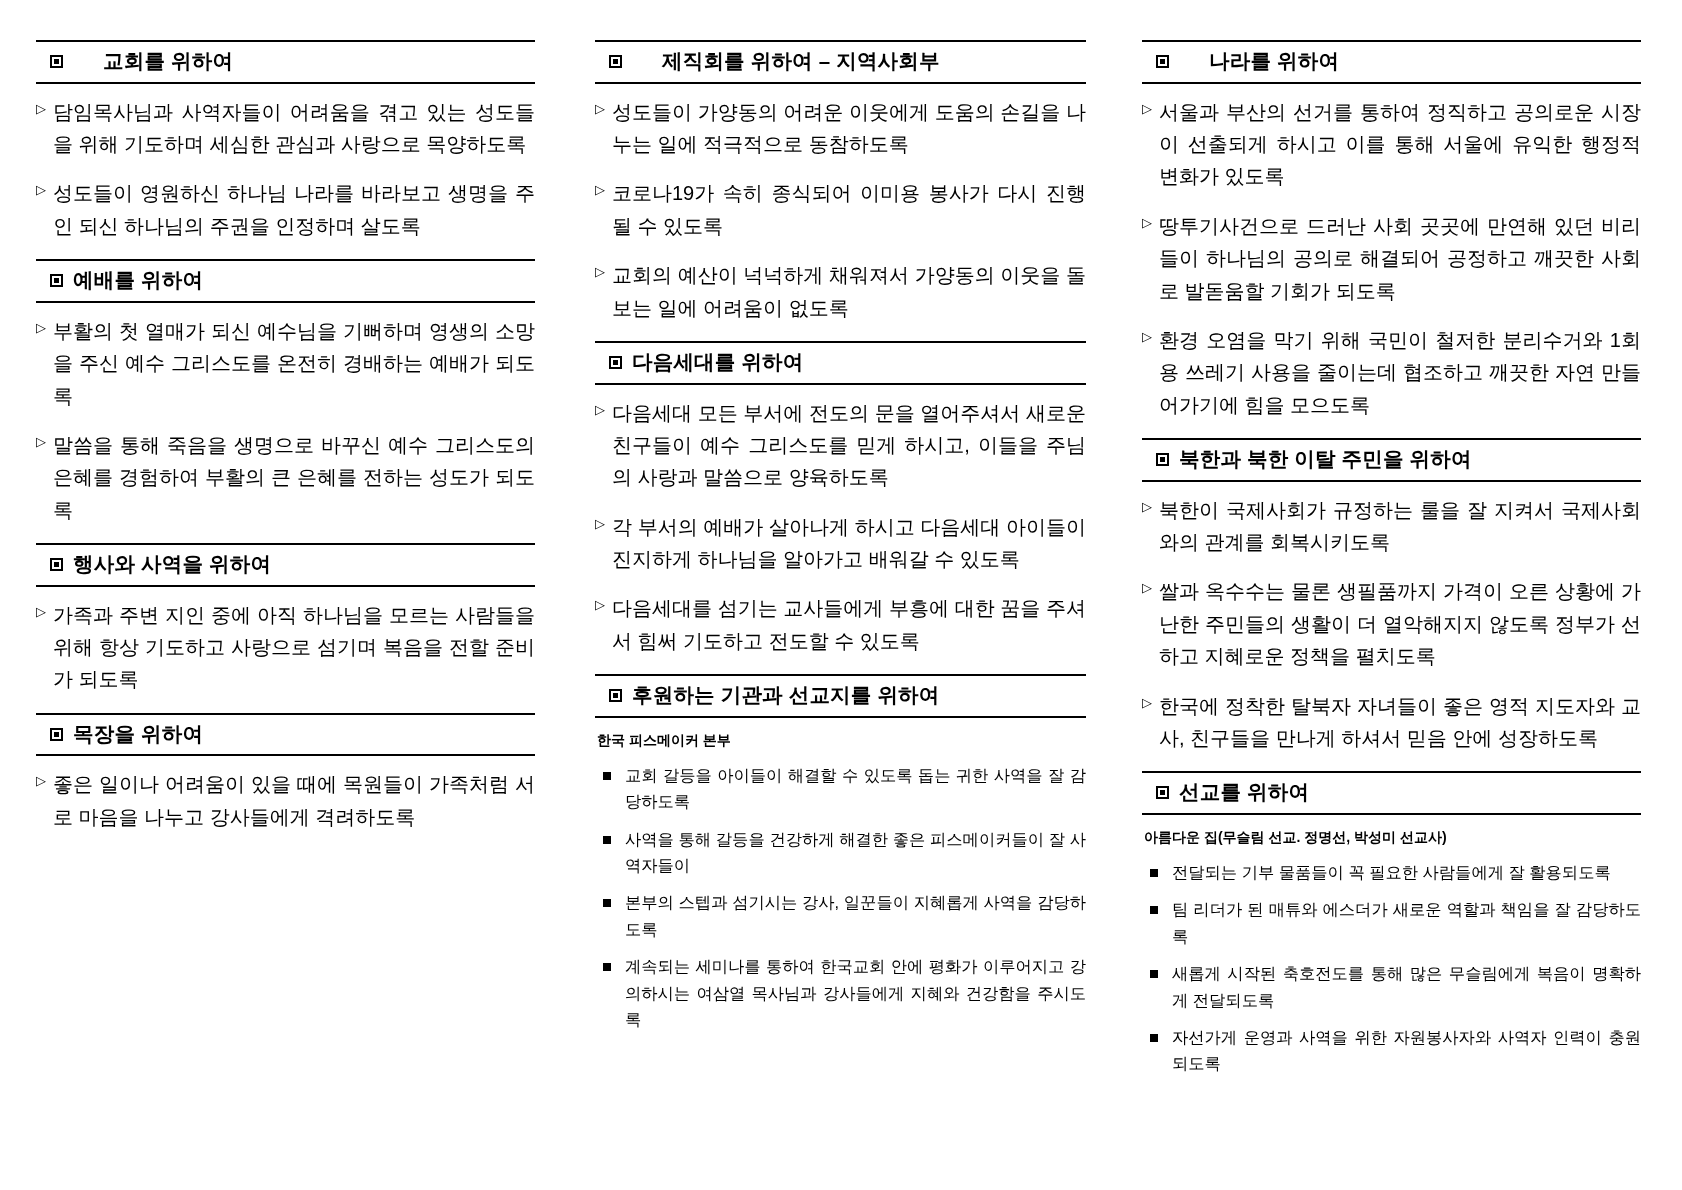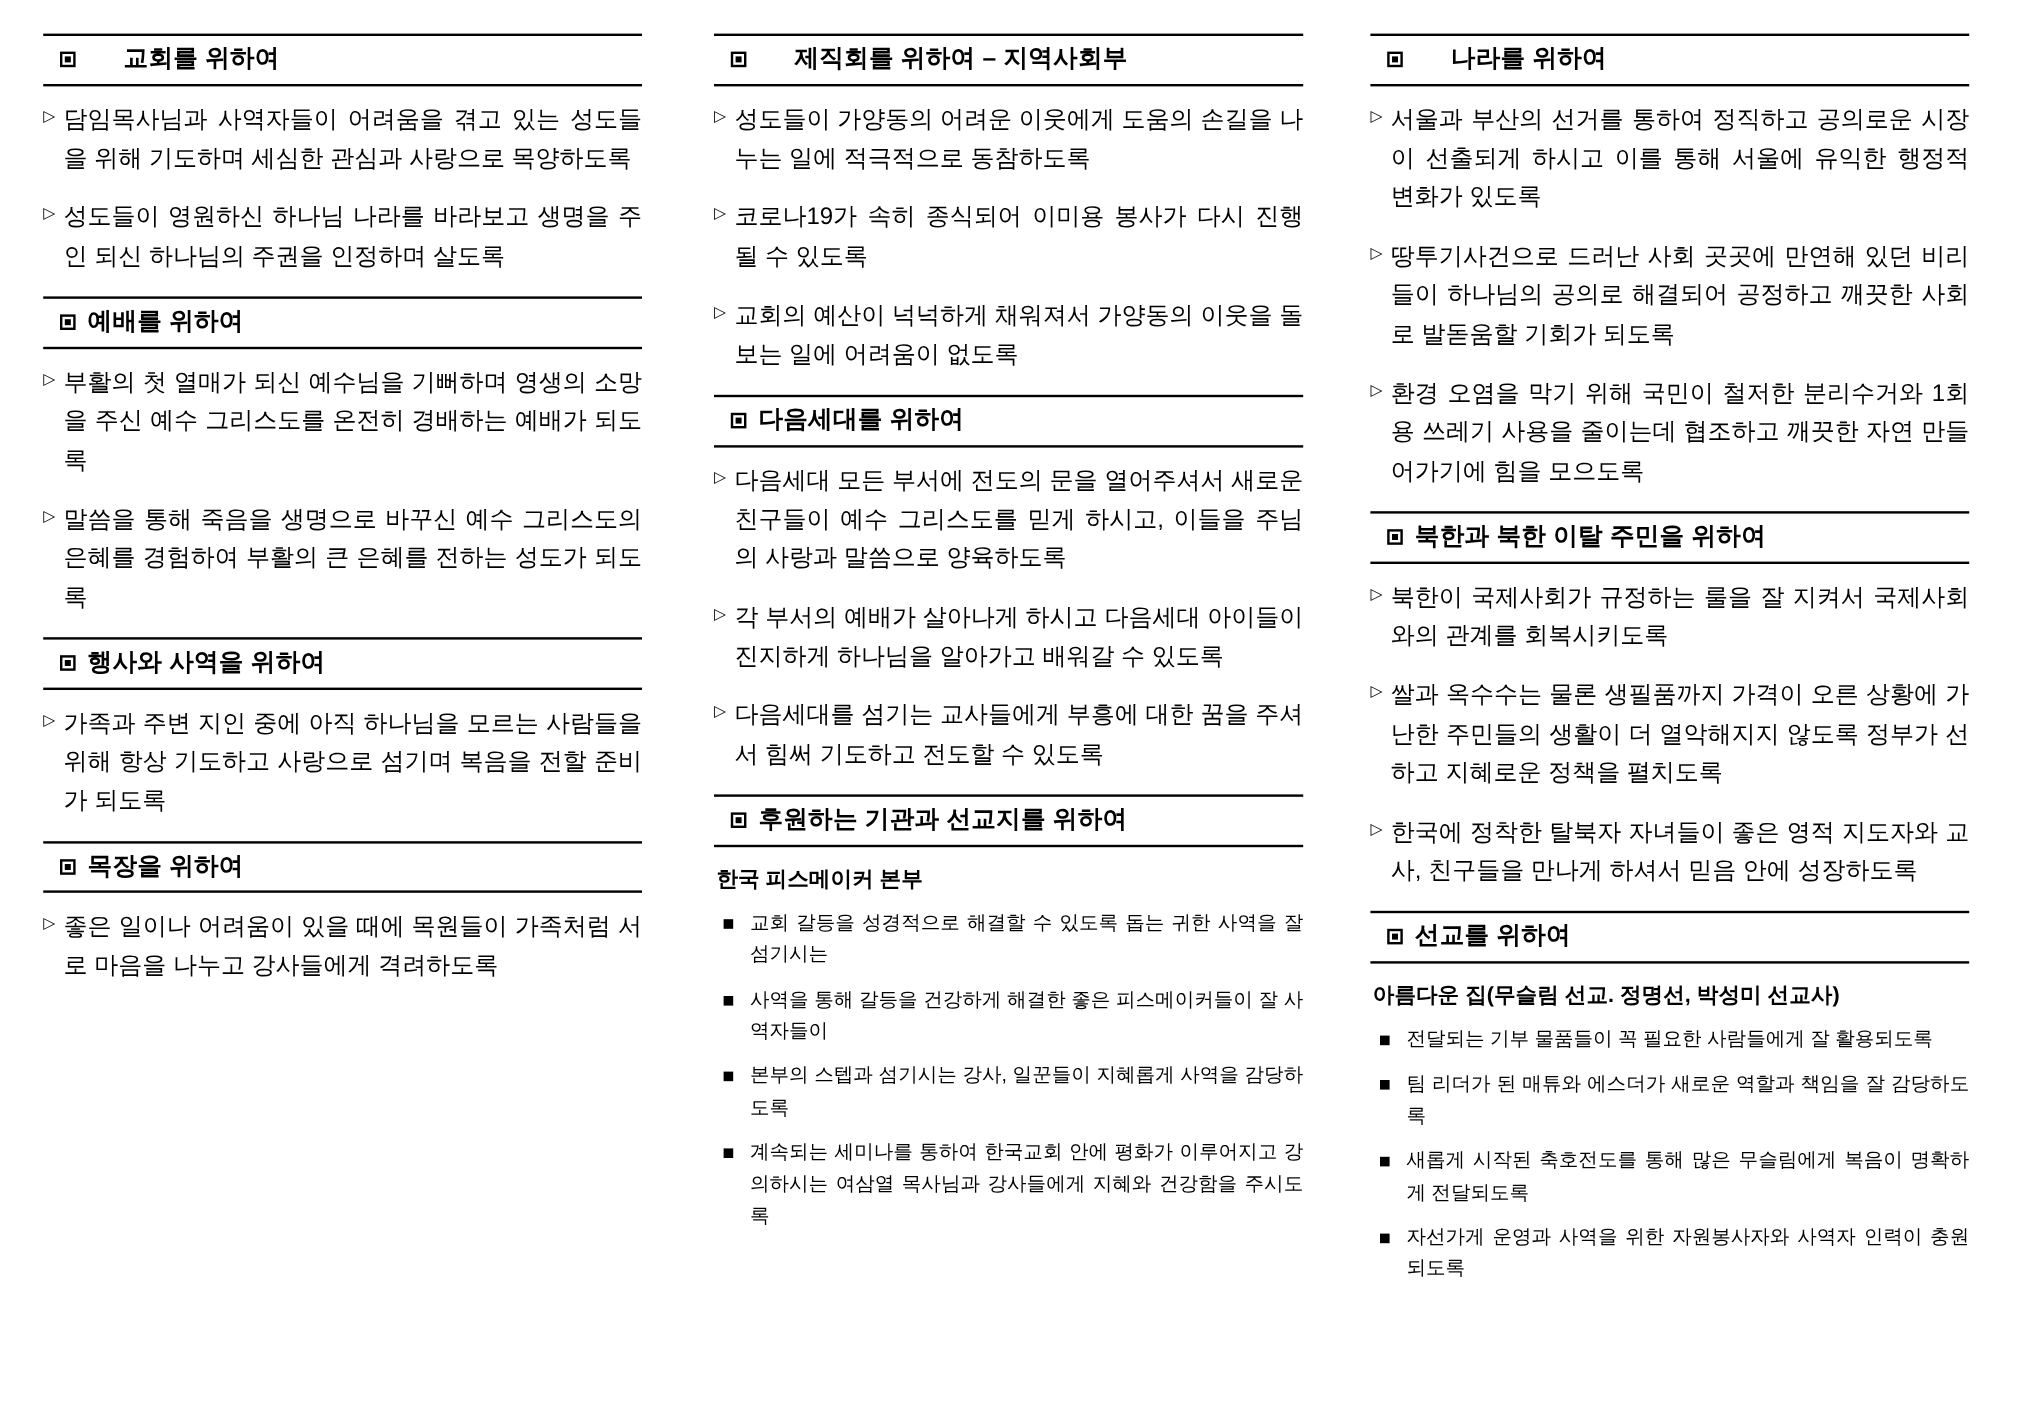--- a/index.html
+++ b/index.html
@@ -35,21 +35,21 @@
 
   .sec-head {
     border-top: 2px solid #000;
     border-bottom: 2px solid #000;
     padding: 7px 0 8px 0;
     margin-bottom: 4px;
     display: flex;
     align-items: center;
     gap: 10px;
   }
-  .sec-head.first { margin-top: 4px; gap: 40px; }
+  .sec-head.first { margin-top: 16px; gap: 40px; }
   .bullet-sq {
     display: inline-block;
     width: 13px;
     height: 13px;
     border: 2px solid #000;
     box-sizing: border-box;
     position: relative;
     flex: 0 0 auto;
     margin-left: 14px;
   }
@@ -80,21 +80,21 @@
   .item::before {
     content: "\25B7";
     position: absolute;
     left: 0;
     top: 0px;
     font-size: 13px;
     line-height: 1.95;
   }
 
   .subhead {
-    font-size: 18px;
+    font-size: 14px;
     font-weight: bold;
     margin: 14px 0 10px 2px;
   }
 
   .sq-item {
     position: relative;
     padding-left: 30px;
     font-size: 16.3px;
     line-height: 1.62;
     text-align: justify;
@@ -188,21 +188,21 @@
       </div>
     </div>
 
     <div class="section">
       <div class="sec-head">
         <span class="bullet-sq"></span>
         <span class="sec-title">후원하는 기관과 선교지를 위하여</span>
       </div>
       <div class="subhead">한국 피스메이커 본부</div>
       <div class="items">
-        <div class="sq-item">교회 갈등을 성경적으로 해결할 수 있도록 돕는 귀한 사역을 잘 섬기시는</div>
+        <div class="sq-item">교회 갈등을 아이들이 해결할 수 있도록 돕는 귀한 사역을 잘 감당하도록</div>
         <div class="sq-item">사역을 통해 갈등을 건강하게 해결한 좋은 피스메이커들이 잘 사역자들이</div>
         <div class="sq-item">본부의 스텝과 섬기시는 강사, 일꾼들이 지혜롭게 사역을 감당하도록</div>
         <div class="sq-item">계속되는 세미나를 통하여 한국교회 안에 평화가 이루어지고 강의하시는 여삼열 목사님과 강사들에게 지혜와 건강함을 주시도록</div>
       </div>
     </div>
 
   </div>
 
   <div class="column col-3">
 

